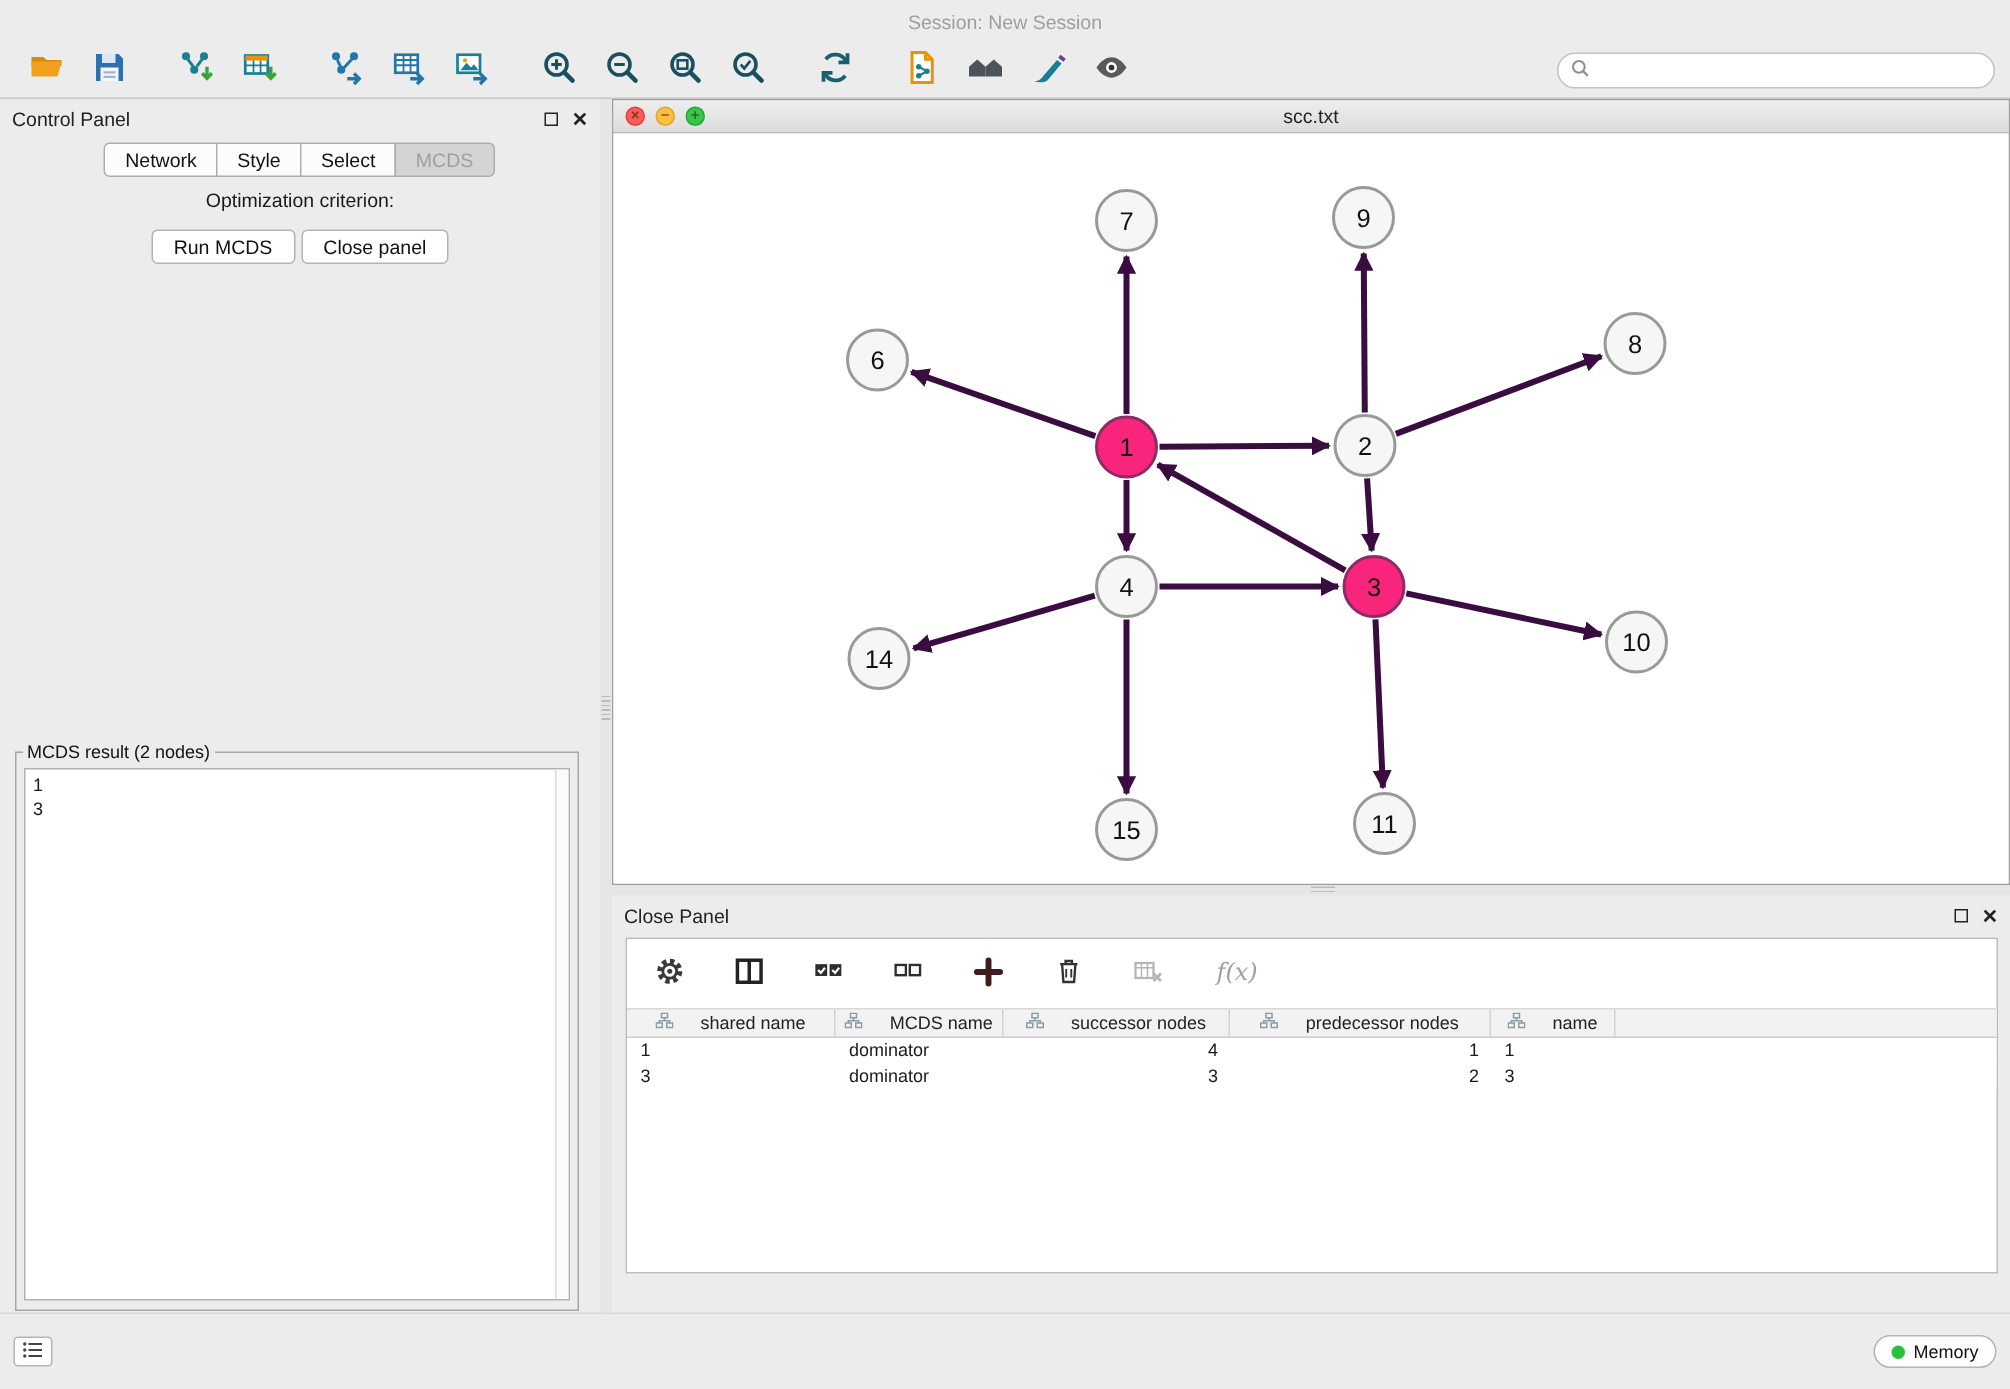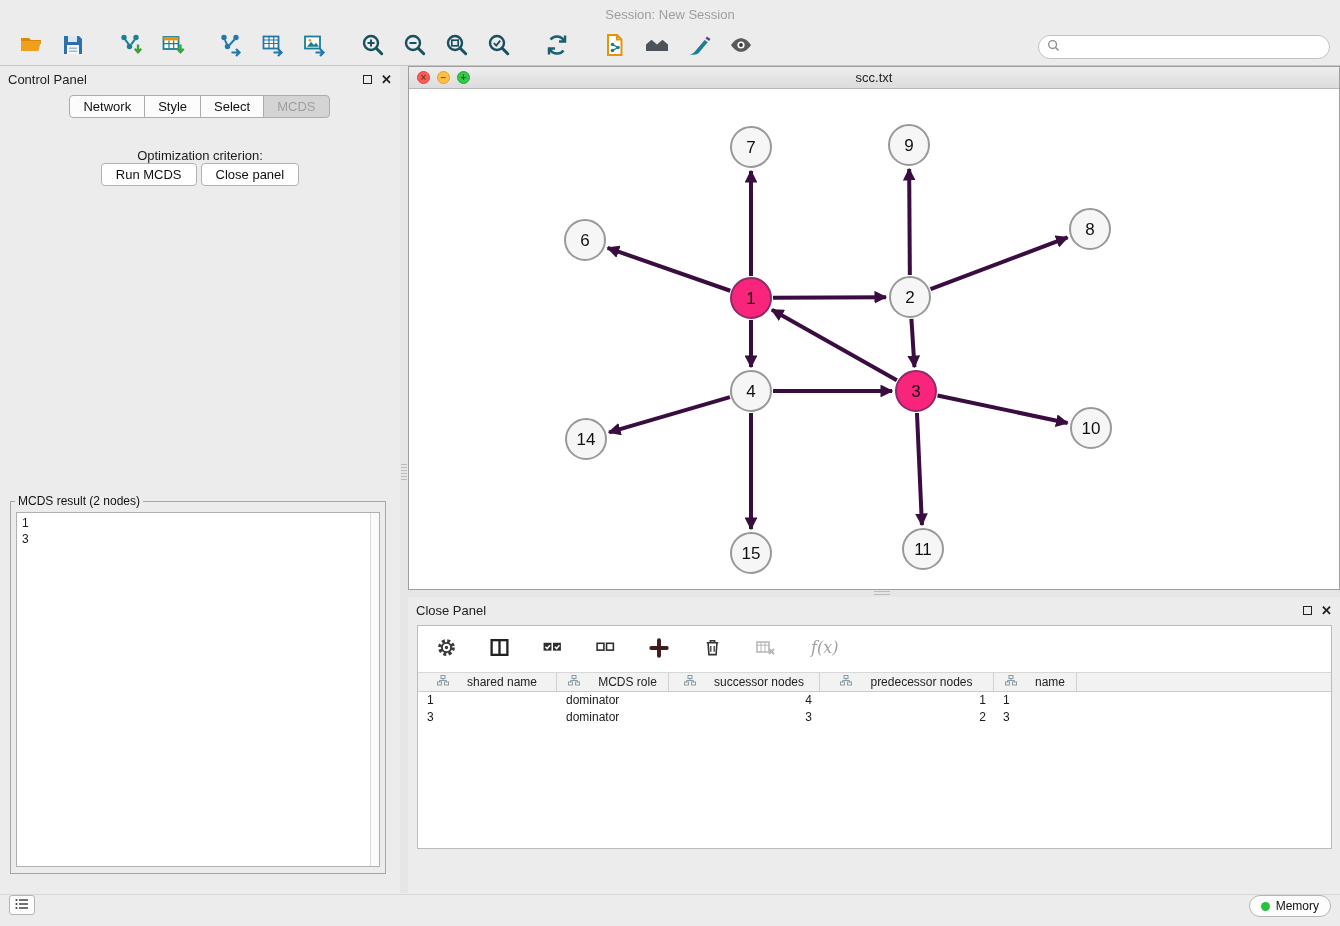--- a/index.html
+++ b/index.html
@@ -24,25 +24,25 @@
   .control-panel { position:absolute; top:66px; left:0; width:400px; bottom:33px; background:#ececec; }
   .panel-header { height:26px; display:flex; align-items:center; padding:0 8px; font-size:13px; color:#222;gap:36px; }
   .win-btns { margin-left:auto; display:flex; gap:9px; align-items:center; }
   .float-ic { width:9px; height:9px; border:1.5px solid #222; display:inline-block; }
   .close-ic { font-size:13px; font-weight:bold; color:#222; line-height:9px; }
   .seg-tabs { display:flex; justify-content:center; margin-top:3px; }
   .seg-tab { border:1px solid #adadad; background:#fcfcfc; padding:3px 13px; font-size:13px; margin-left:-1px; color:#111; }
   .seg-tab:first-child { border-radius:4px 0 0 4px; }
   .seg-tab:last-child { border-radius:0 4px 4px 0; }
   .seg-tab.active { background:#d4d4d4; color:#9f9f9f; }
-  .opt-label { text-align:center; margin-top:30px; font-size:13px; }
+  .opt-label { text-align:center; margin-top:8px; font-size:13px; }
   .dropdown { margin:10px auto 0; width:308px; height:24px; background:#fff; border:1px solid #b3b3b3;
     border-radius:5px; display:flex; align-items:center; padding:0 9px; font-size:13px; }
   .dropdown .stepper { margin-left:auto; display:flex; flex-direction:column; line-height:5px; }
-  .btn-row { display:flex; justify-content:center; gap:4px; }
+  .btn-row { display:flex; justify-content:center; gap:4px; margin-top:12px; }
   .btn { background:#fff; border:1px solid #b3b3b3; border-radius:4px; padding:3px 14px; font-size:13px; font-family:inherit; color:#111; }
   .result-fieldset { position:absolute; left:10px; right:14px; top:428px; bottom:19px;
     border:1px solid #a6a6a6; }
   .result-fieldset legend { font-size:12px; padding:0 3px; margin-left:4px; color:#111; }
   .result-area { position:absolute; left:5px; right:5px; top:4px; bottom:6px; background:#fff;
     border:1px solid #b0b0b0; font-size:12px; padding:2px 5px; overflow:hidden; }
   .result-line { line-height:16px; }
   .result-scroll { position:absolute; top:0; bottom:0; right:0; width:9px; border-left:1px solid #dcdcdc; background:#fbfbfb; }
   
   .v-splitter { position:absolute; left:400px; width:8px; top:66px; bottom:33px; background:#e6e6e6; }
@@ -69,22 +69,22 @@
   .tp-toolbar { height:46px; display:flex; align-items:center; gap:32px; padding:0 18px; }
   .tp-btn { display:flex; align-items:center; justify-content:center; }
   .tbl-head { display:flex; height:20px; background:#f2f2f2; border-top:1px solid #d8d8d8; border-bottom:1px solid #cccccc; }
   .th { display:flex; align-items:center; justify-content:center; gap:18px; border-right:1px solid #d2d2d2;
     font-size:12px; color:#222; height:100%; }
   .tbl-row { display:flex; height:17px; background:#fff; }
   .td { font-size:12px; height:100%; line-height:17px; white-space:nowrap; overflow:hidden; }
   .tp-tabs { position:absolute; left:0; right:0; bottom:9px; display:flex; justify-content:center; }
   .tp-tabs .seg-tab { font-weight:bold; padding:3px 12px; }
   
-  .statusbar { position:absolute; left:0; right:0; bottom:0; height:32px; background:#ececec;
-    border-top:1px solid #d8d8d8; display:flex; align-items:flex-start; padding:0 9px; }
+  .statusbar { position:absolute; left:0; right:0; bottom:0; height:51px; background:#ececec;
+    border-top:1px solid #d8d8d8; display:flex; align-items:center; padding:0 9px; }
   .list-btn { width:26px; height:20px; border:1px solid #b5b5b5; border-radius:3px; background:#fdfdfd;
     display:flex; align-items:center; justify-content:center; }
   .memory-btn { margin-left:auto; height:22px; border:1px solid #b5b5b5; border-radius:11px; background:#fdfdfd;
     display:flex; align-items:center; gap:6px; padding:0 11px; font-size:12px; color:#111; }
   .mem-dot { width:9px; height:9px; border-radius:50%; background:#2cc13a; }
 </style>
 </head>
 <body>
 
 <div class="app">
@@ -419,21 +419,21 @@
               </svg></span>
             <span class="th-label">shared name</span>
           </div>
           <div class="th" style="width: 112px;">
             <span><svg width="12" height="11" viewBox="0 0 12 11">
                 <rect x="4" y="0.5" width="4" height="3" fill="none" stroke="#8a9ba3" stroke-width="1"></rect>
                 <rect x="0.5" y="7" width="4" height="3" fill="none" stroke="#8a9ba3" stroke-width="1"></rect>
                 <rect x="7.5" y="7" width="4" height="3" fill="none" stroke="#8a9ba3" stroke-width="1"></rect>
                 <path d="M6 3.5v2M2.5 7V5.5h7V7" stroke="#8a9ba3" stroke-width="1" fill="none"></path>
               </svg></span>
-            <span class="th-label">MCDS role</span>
+            <span class="th-label">MCDS name</span>
           </div>
           <div class="th" style="width: 151px;">
             <span><svg width="12" height="11" viewBox="0 0 12 11">
                 <rect x="4" y="0.5" width="4" height="3" fill="none" stroke="#8a9ba3" stroke-width="1"></rect>
                 <rect x="0.5" y="7" width="4" height="3" fill="none" stroke="#8a9ba3" stroke-width="1"></rect>
                 <rect x="7.5" y="7" width="4" height="3" fill="none" stroke="#8a9ba3" stroke-width="1"></rect>
                 <path d="M6 3.5v2M2.5 7V5.5h7V7" stroke="#8a9ba3" stroke-width="1" fill="none"></path>
               </svg></span>
             <span class="th-label">successor nodes</span>
           </div>

